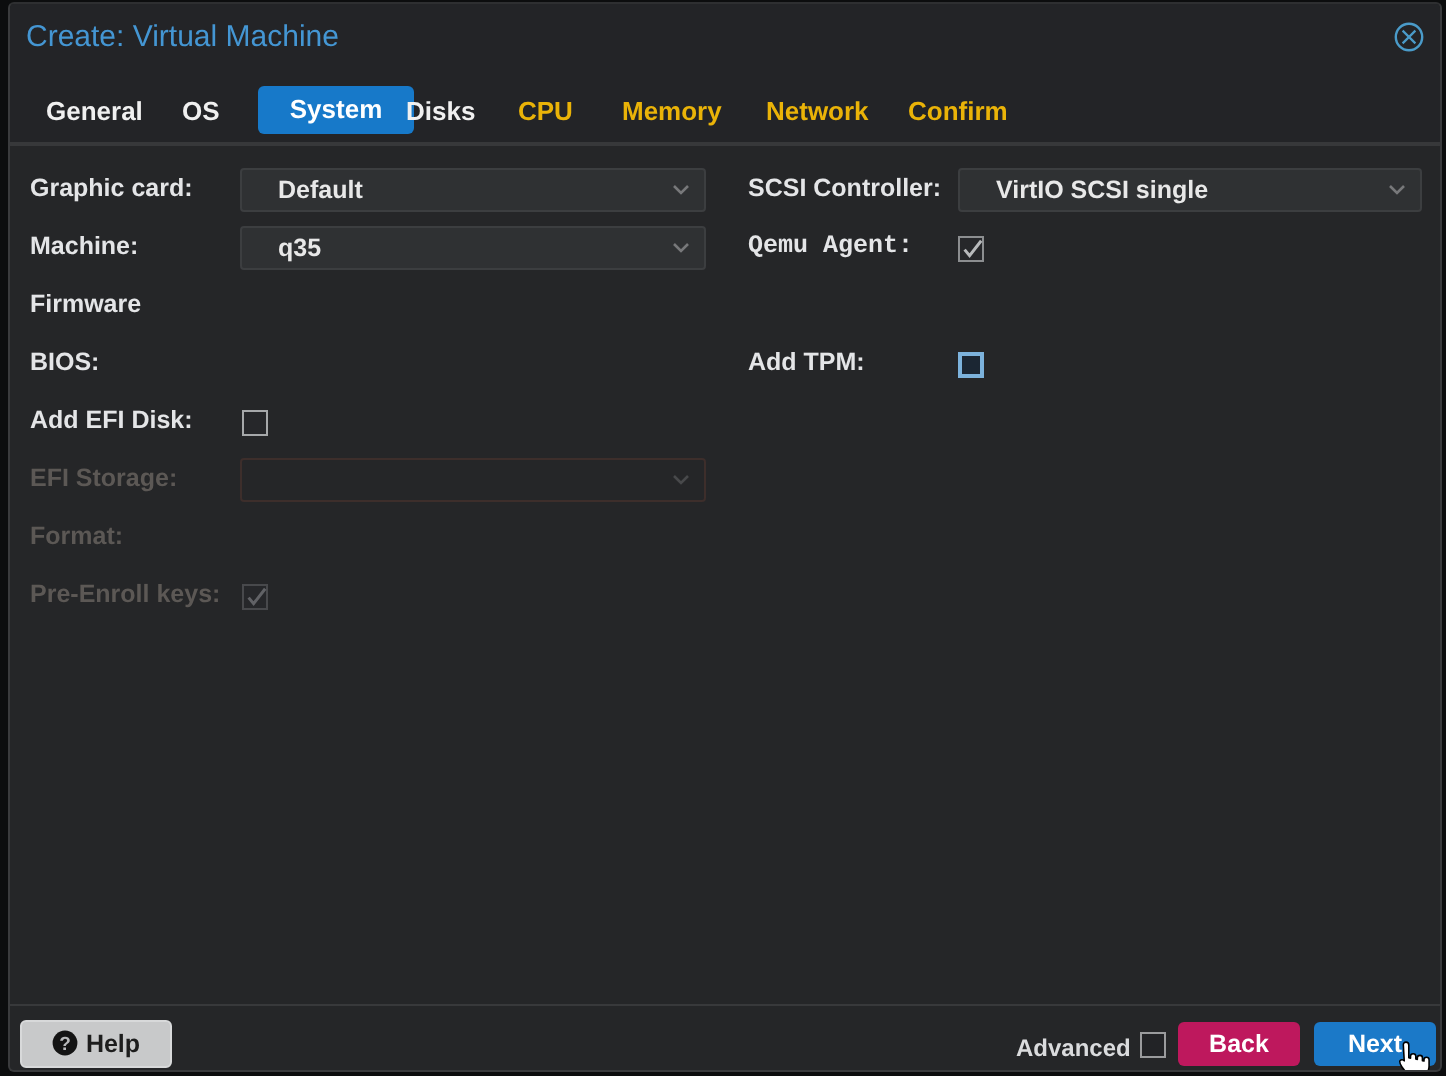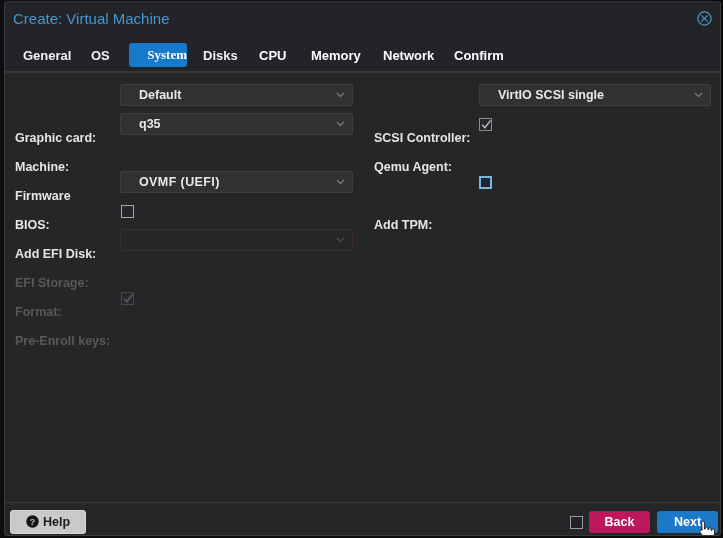--- a/index.html
+++ b/index.html
@@ -4,28 +4,28 @@
 <style>
   * { margin:0; padding:0; box-sizing:border-box; }
   html,body { width:723px; height:538px; background:#0c0d0e; overflow:hidden;
     font-family:"Liberation Sans", sans-serif; }
   #dlg { position:absolute; left:4px; top:1px; width:717px; height:535px;
     background:#252628; border:1px solid #3a3b3d; border-top-color:#2e2f31; border-radius:3px; overflow:hidden; }
   .abs { position:absolute; }
   #title { left:8px; top:8px; font-size:15px; color:#4496d3; }
   
   .tab { top:46px; font-size:13px; font-weight:bold; color:#f0f0f0; }
-  .tabdis { color:#ffffff; }
-  #systab { left:124px; top:41px; width:58px; height:24px; background:#1779c9;
+  .tabdis { color:#eab308; }
+  #systab { left:124px; top:41px; width:78px; height:24px; background:#1779c9;
     border-radius:3px; color:#fff; font-size:13px; font-weight:bold;
-    text-align:right; line-height:23px;font-family:Liberation Serif, serif; }
+    text-align:center; line-height:23px; }
   #tabline { left:0px; top:69px; width:715px; height:2px; background:#37383a; }
   #gap { left:0px; top:71px; width:715px; height:8px; background:#252628; }
   
-  .lbl { font-size:12.5px; font-weight:bold; color:#e4e5e7;margin-top:44px; }
+  .lbl { font-size:12.5px; font-weight:bold; color:#e4e5e7; }
   .dlbl { color:#5c5855; }
   .field { width:233px; height:22px; background:#2f3133; border:1px solid #3c3e40;
     border-radius:2px; color:#e8e8e8; font-size:12.5px; font-weight:bold;
     line-height:20px; padding-left:18px; }
   .chev { position:absolute; right:7px; top:7px; }
   .cb { width:13px; height:13px; background:#26272a; border:1px solid #a6a8aa; }
   
   #footline { left:0px; top:500px; width:715px; height:1px; background:#38393b; }
   .btn { height:22px; border-radius:3px; color:#fff; font-size:12.5px;
     font-weight:bold; text-align:center; line-height:22px; }
@@ -56,24 +56,20 @@
     <svg class="chev" width="9" height="6">
         <path d="M1 1 L4.5 4.5 L8 1" fill="none" stroke="#77787a" stroke-width="1.3"></path>
       </svg></div>
   <div class="abs lbl" style="left:10px; top:114px;">Machine:</div>
   <div class="abs field" style="left:115px; top:111px;">q35
     <svg class="chev" width="9" height="6">
         <path d="M1 1 L4.5 4.5 L8 1" fill="none" stroke="#77787a" stroke-width="1.3"></path>
       </svg></div>
   <div class="abs lbl" style="left:10px; top:143px;">Firmware</div>
   <div class="abs lbl" style="left:10px; top:172px;">BIOS:</div>
-  <div class="abs field" style="left:115px; top:169px; letter-spacing:0.4px;">OVMF (UEFI)
-    <svg class="chev" width="9" height="6">
-        <path d="M1 1 L4.5 4.5 L8 1" fill="none" stroke="#77787a" stroke-width="1.3"></path>
-      </svg></div>
   <div class="abs lbl" style="left:10px; top:201px;">Add EFI Disk:</div>
   <div class="abs cb" style="left:116px; top:203px;"></div>
   <div class="abs lbl dlbl" style="left:10px; top:230px;">EFI Storage:</div>
   <div class="abs field" style="left:115px; top:227px; background:#252628; border-color:#3d2e2b;">
     <svg class="chev" width="9" height="6">
         <path d="M1 1 L4.5 4.5 L8 1" fill="none" stroke="#48494b" stroke-width="1.3"></path>
       </svg>
     </div>
   <div class="abs lbl dlbl" style="left:10px; top:259px;">Format:</div>
   <div class="abs lbl dlbl" style="left:10px; top:288px;">Pre-Enroll keys:</div>
@@ -81,21 +77,21 @@
     <svg class="abs" style="left:0px; top:0px; overflow:visible;" width="13" height="13" viewBox="0 0 13 13">
         <path d="M2.3 5.8 L4.8 8.8 L10.6 1.4" fill="none" stroke="#616266" stroke-width="1.5"></path>
       </svg>
     </div>
 
   <div class="abs lbl" style="left:369px; top:85px;">SCSI Controller:</div>
   <div class="abs field" style="left:474px; top:82px; width:232px;">VirtIO SCSI single
     <svg class="chev" width="9" height="6">
         <path d="M1 1 L4.5 4.5 L8 1" fill="none" stroke="#77787a" stroke-width="1.3"></path>
       </svg></div>
-  <div class="abs lbl" style="left:369px; top:114px;">Qemu Agent:</div>
+  <div class="abs lbl" style="left:369px; top:114px;font-family:Liberation Mono, monospace;">Qemu Agent:</div>
   <div class="abs cb" style="left:474px; top:116px; border-color:#8c8e90;">
     <svg class="abs" style="left:0px; top:0px; overflow:visible;" width="13" height="13" viewBox="0 0 13 13">
         <path d="M2.3 5.8 L4.8 8.8 L10.6 1.4" fill="none" stroke="#b7b9bb" stroke-width="1.5"></path>
       </svg>
     </div>
   <div class="abs lbl" style="left:369px; top:172px;">Add TPM:</div>
   <div class="abs cb" style="left:474px; top:174px; border:2px solid #7cb2dc; background:#1b2633;"></div>
 
   <div class="abs" id="footline"></div>
   <div class="abs btn" style="left:5px; top:508px; width:76px; height:24px; line-height:23px; background:#c8c9ca; color:#1d1d1d; border:1px solid #d8d9da;">

